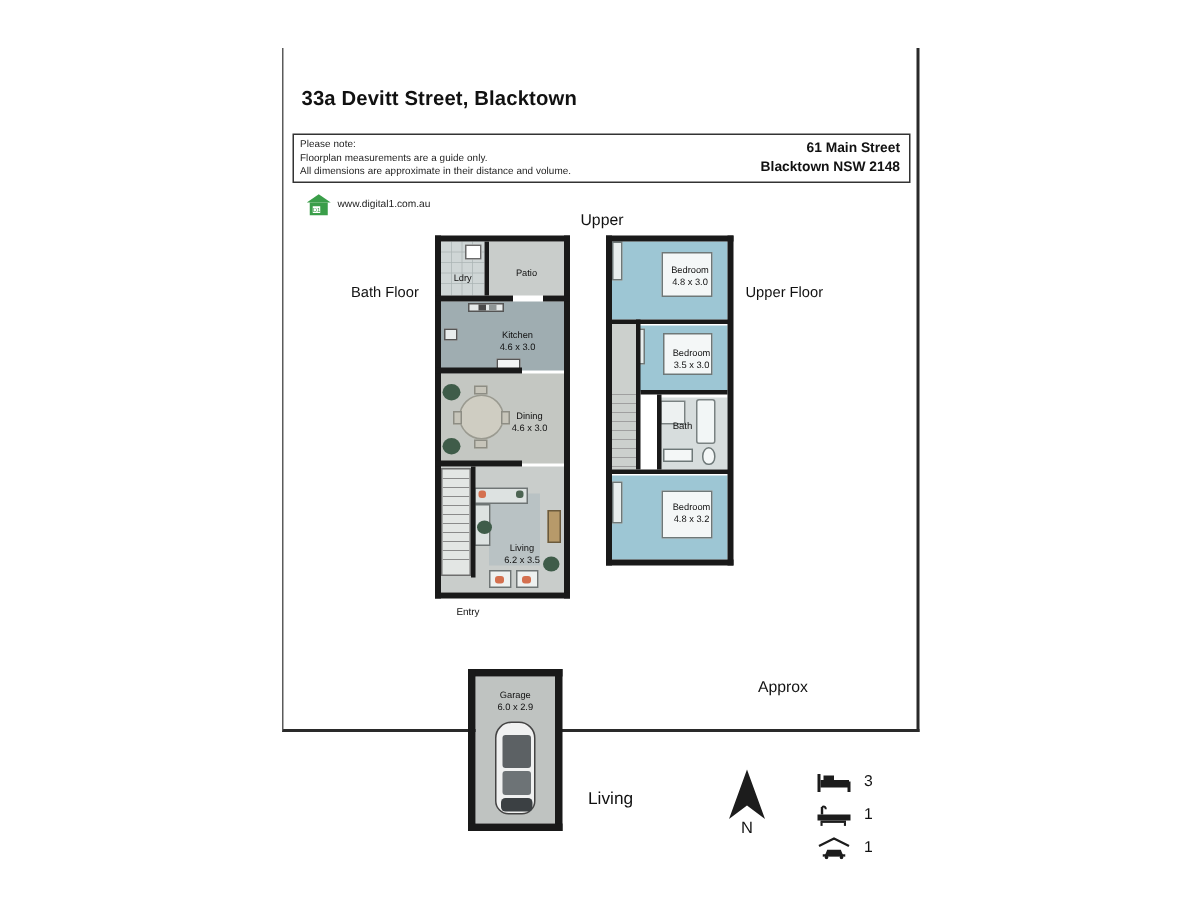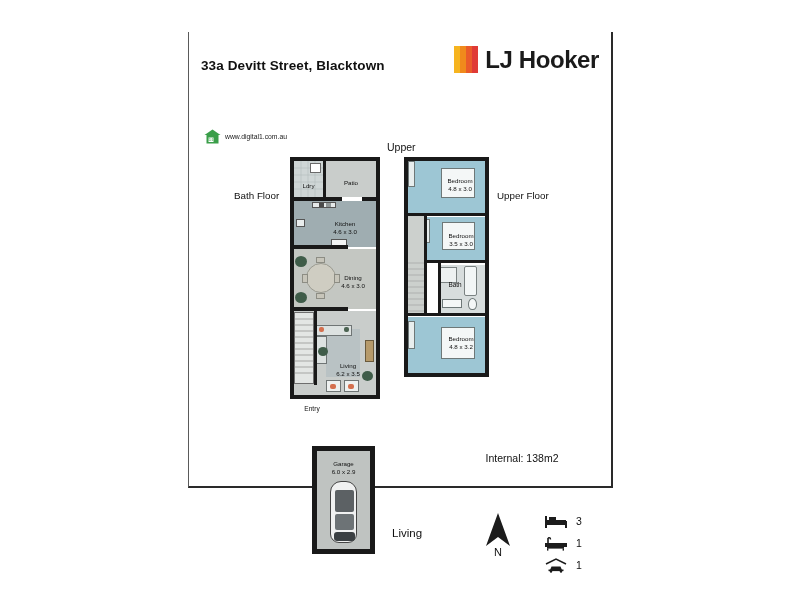--- a/index.html
+++ b/index.html
@@ -107,31 +107,31 @@
   .feat-num{font-size:10.5px;color:#111;}
 </style>
 </head>
 <body>
 
 <div id="sheet">
 
   <div id="header">
     <div id="addr-title">33a Devitt Street, Blacktown</div>
 
-    <div id="logo">
-      <div id="logo-bars">
-        <i style="background:#f6b41f"></i>
-          <i style="background:#f08a1c"></i>
-          <i style="background:#ea5b2a"></i>
-          <i style="background:#e03a36"></i>
-      </div>
-      <div id="logo-text">LJ Hooker</div>
-    </div>
-  </div>
-
+  </div>
+
+  <div id="notebox">
+    <div class="note-line l0">Please note:</div>
+    <div class="note-line l1">Floorplan measurements are a guide only.</div>
+    <div class="note-line l2">All dimensions are approximate in their distance and volume.</div>
+    <div id="agency">
+      <div>61 Main Street</div>
+      <div>Blacktown NSW 2148</div>
+    </div>
+  </div>
 
   <div id="d1">
     <div id="d1-badge">
       <svg width="17" height="15" viewBox="0 0 17 15">
         <polygon points="8.5,0.5 16.5,6 0.5,6" fill="#3a9e49"></polygon>
         <rect x="2.5" y="6" width="12" height="8.5" fill="#3a9e49"></rect>
         <rect x="4.5" y="8.5" width="5" height="4.5" fill="#ffffff"></rect>
         <text x="7" y="12.4" font-size="4" fill="#3a9e49" font-family="Liberation Sans, sans-serif" text-anchor="middle">D1</text>
       </svg>
     </div>
@@ -299,21 +299,21 @@
     </div>
     <div class="lbl" style="left:5px;top:14px;width:53px;"><span>Garage</span><br><span>6.0 x 2.9</span></div>
 
     <div class="wall" style="left:0px;top:0px;width:63px;height:5px;"></div>
     <div class="wall" style="left:0px;top:0px;width:5px;height:108px;"></div>
     <div class="wall" style="left:58px;top:0px;width:5px;height:108px;"></div>
     <div class="wall" style="left:0px;top:103px;width:63px;height:5px;"></div>
   </div>
 
   <div id="approx">
-    <div>Internal: 138m2</div>
+    <div>Approx</div>
   </div>
 
   <div id="north">
     <svg width="34" height="36" viewBox="0 0 34 36">
       <polygon points="17,1 29,34 17,25 5,34" fill="#1c1c1c"></polygon>
     </svg>
     <div id="north-n">N</div>
   </div>
 
   <div id="features">

